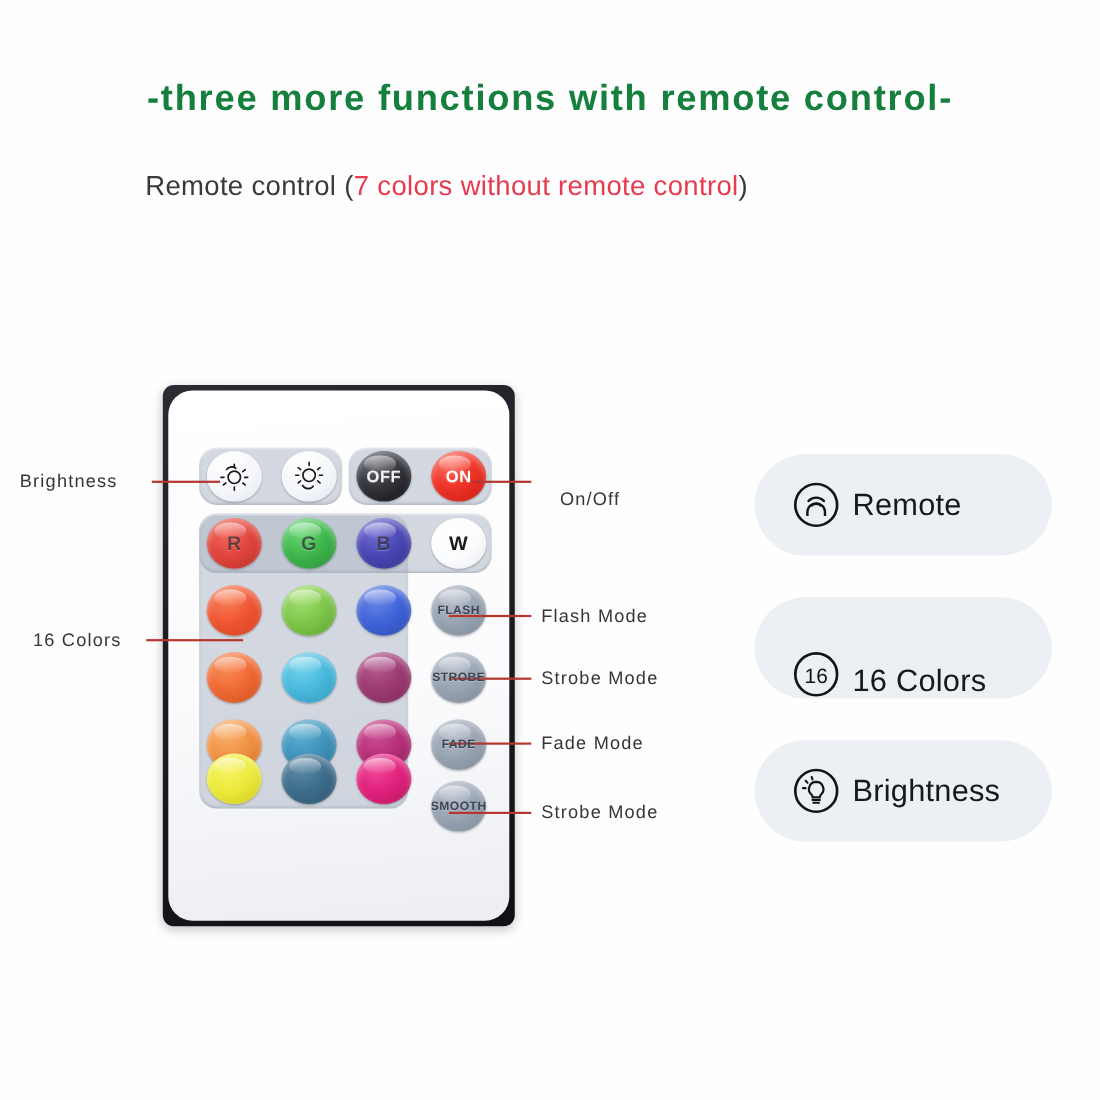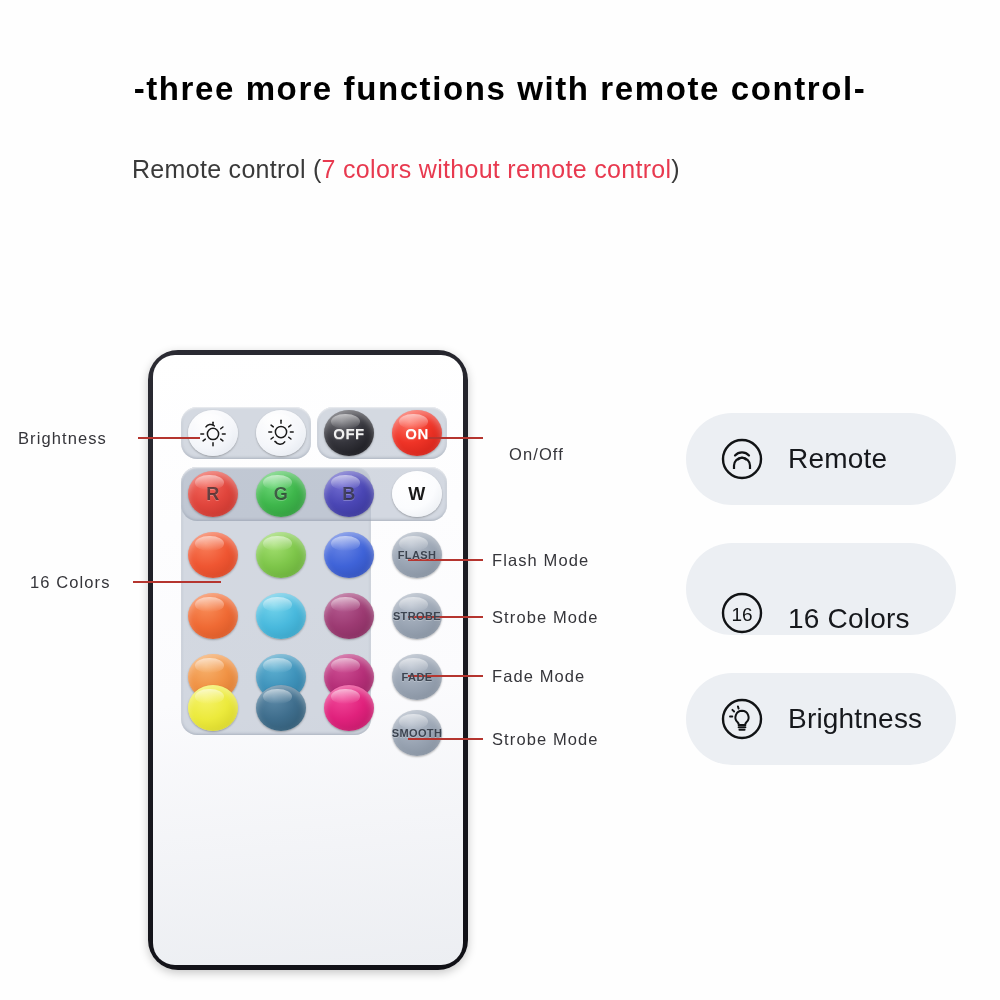--- a/index.html
+++ b/index.html
@@ -18,43 +18,43 @@
 
   
   .headline {
     position: absolute;
     left: 0; top: 70px;
     width: 1000px;
     text-align: center;
     font-size: 33px;
     font-weight: 700;
     letter-spacing: 1.6px;
-    color: #000000;
+    color: #15803d;
     white-space: nowrap;
   }
   .subline {
     position: absolute;
     left: 0; top: 155px;
     width: 812px;
     text-align: center;
     font-size: 25px;
     font-weight: 400;
     letter-spacing: 0.3px;
     color: #3a3a3a;
     white-space: nowrap;
   }
   .subline .accent { color: #e8394f; }
 
   
   #remote {
     position: absolute;
     left: 148px; top: 350px;
-    width: 320px; height: 620px;
+    width: 320px; height: 492px;
     background: linear-gradient(160deg,#2b2b33 0%,#1d1d24 40%,#101016 100%);
-    border-radius: 30px;
+    border-radius: 10px;
     padding: 5px;
     box-shadow: 0 3px 10px rgba(0,0,0,.22);
   }
   #remote-face {
     position: relative;
     width: 100%; height: 100%;
     border-radius: 22px;
     background: linear-gradient(175deg,#ffffff 0%,#fbfbfd 55%,#eceef2 100%);
     overflow: hidden;
   }
@@ -119,21 +119,21 @@
 
   
   .badge {
     position: absolute;
     left: 686px;
     width: 270px; height: 92px;
     background: #eceff3;
     border-radius: 46px;
     display: flex; align-items: center;
     padding-left: 34px;
-    gap: 24px;
+    gap: 11px;
   }
   .badge-icon { width: 44px; height: 44px; flex: 0 0 44px; }
   .badge-text {
     font-size: 28px;
     font-weight: 400;
     color: #16181c;
     letter-spacing: .2px;
     white-space: nowrap;
   }
 </style>

